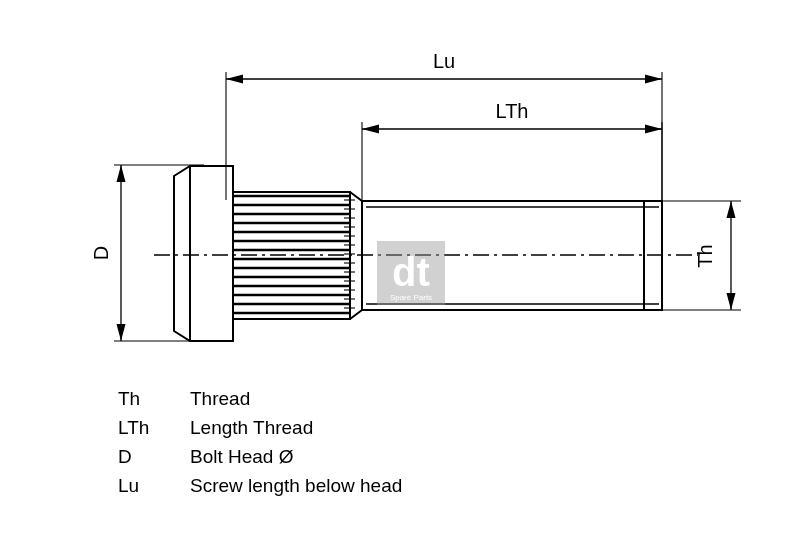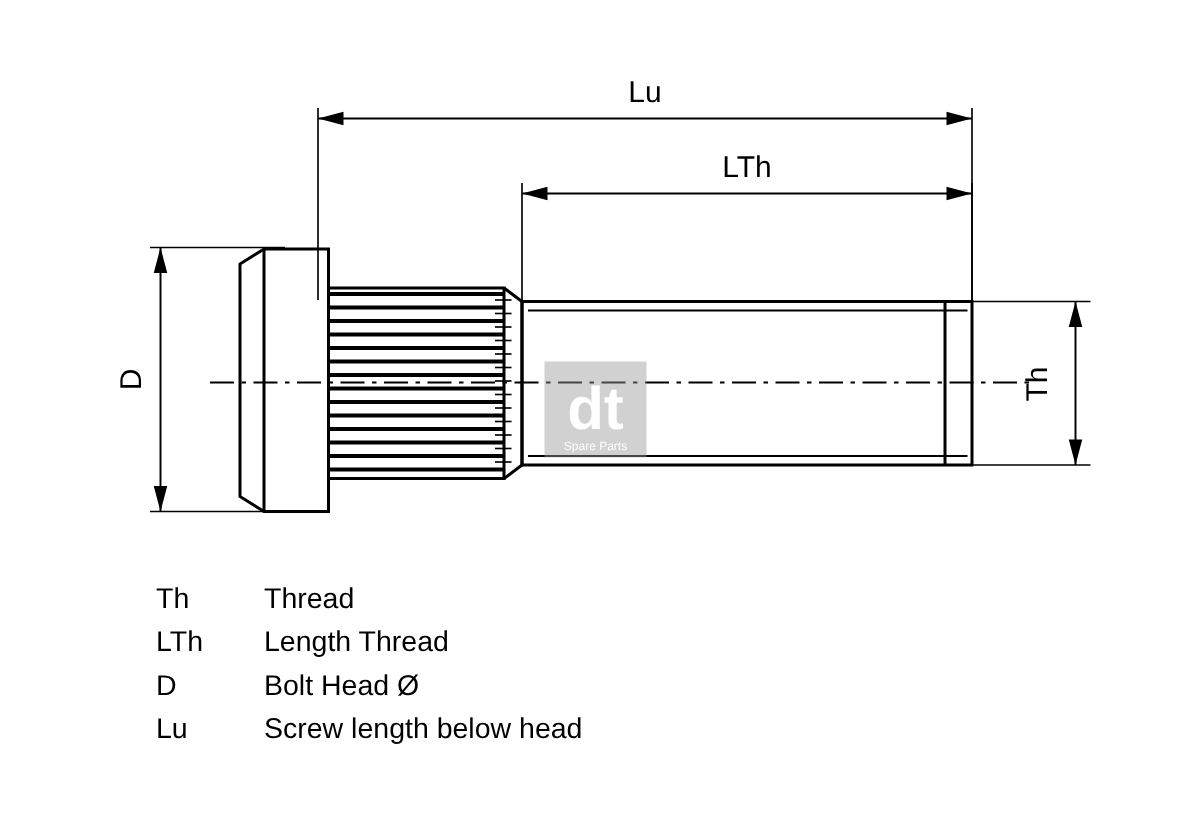--- a/index.html
+++ b/index.html
@@ -14,20 +14,21 @@
     overflow: hidden;
     font-family: "Liberation Sans", sans-serif;
     color: #000000;
   }
   #drawing-root {
     position: absolute;
     left: 0;
     top: 0;
     width: 644px;
     height: 551px;
+    padding-left: 14px;
   }
   svg.tech-drawing {
     display: block;
     width: 800px;
     height: 551px;
   }
   .dim-label {
     font-family: "Liberation Sans", sans-serif;
     font-size: 20px;
     fill: #000000;

